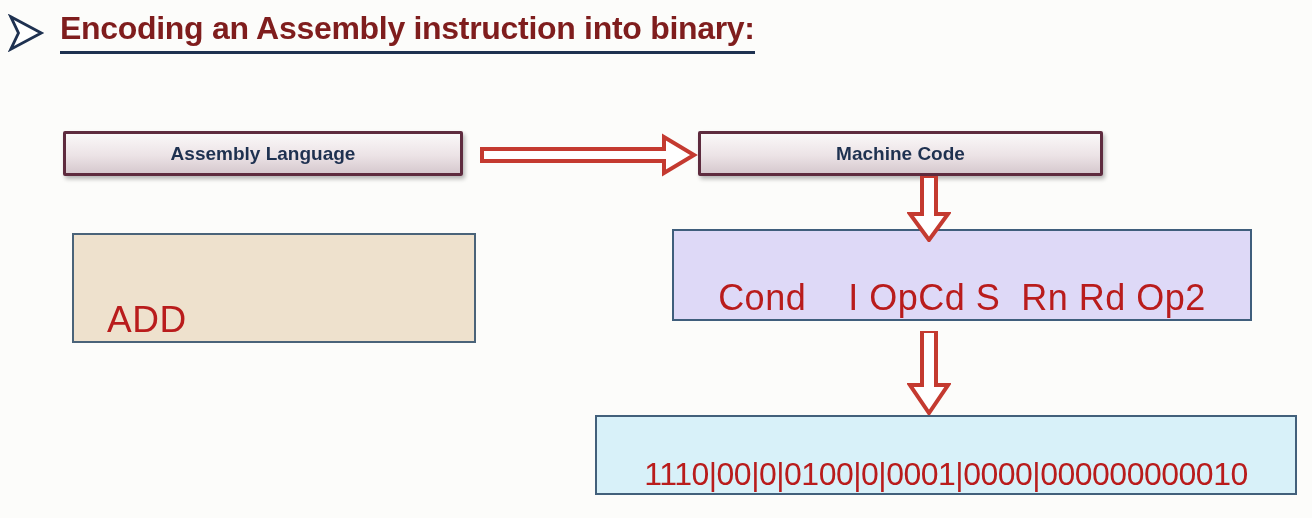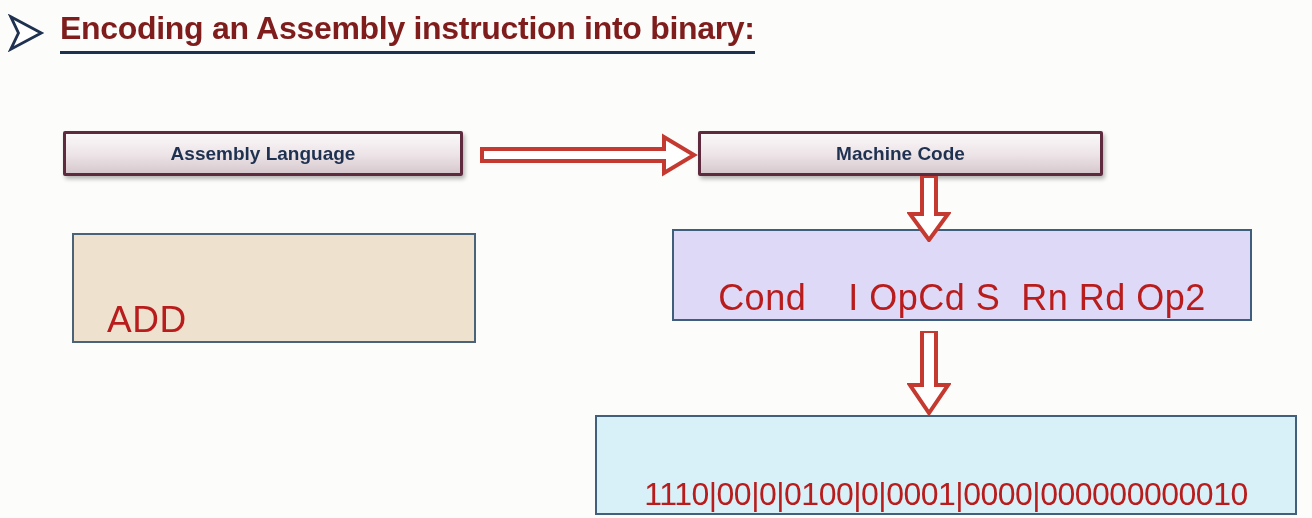--- a/index.html
+++ b/index.html
@@ -95,21 +95,21 @@
   .box-format {
     left: 672px; top: 229px; width: 580px; height: 92px;
     background: #ded9f7;
     border: 2px solid #3f5e7c;
     font-size: 36px;
     justify-content: center;
     z-index: 2;
   }
   .box-format span { white-space: pre; letter-spacing: 0.5px; }
   .box-binary {
-    left: 595px; top: 415px; width: 702px; height: 100px;
+    left: 595px; top: 415px; width: 702px; height: 80px;
     background: #d8f1f9;
     border: 2px solid #42607b;
     font-size: 32px;
     justify-content: center;
     z-index: 2;
     letter-spacing: -0.5px;
   }
 </style>
 </head>
 <body>

